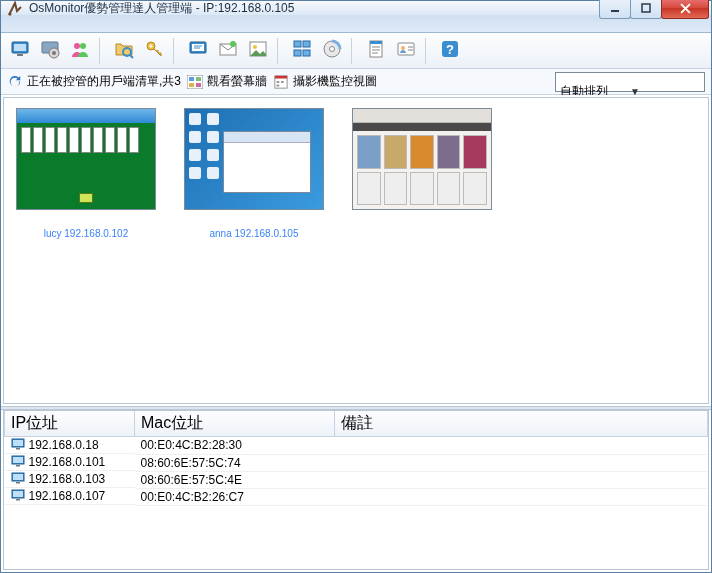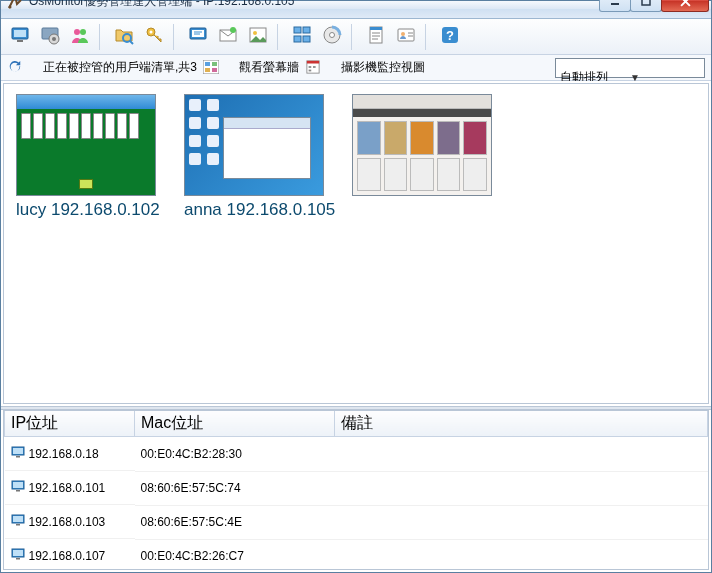--- a/index.html
+++ b/index.html
@@ -12,21 +12,21 @@
     overflow: hidden;
   }
   .window {
     width: 712px; height: 573px;
     border: 1px solid #5a7fa0;
     background: #fff;
     display: flex; flex-direction: column;
     box-shadow: 0 0 0 1px rgba(0,0,0,.05) inset;
   }
   .titlebar {
-    height: 18px;
+    height: 32px;
     background: linear-gradient(to bottom,#f6f9fd 0%,#dde8f5 45%,#cfe0f2 46%,#dfeaf7 100%);
     display: flex; align-items: center;
     padding: 0 0 16px 6px;
     border-bottom: 1px solid #9db7d1;
   }
   .titlebar .appicon {
     width: 16px; height: 16px; margin-right: 6px;
     display:flex; align-items:center; justify-content:center;
   }
   .titlebar .title { color:#1b2e44; font-size:12px; flex:1; white-space:nowrap; overflow:hidden; }
@@ -60,21 +60,21 @@
     border:1px solid transparent; border-radius:3px;
   }
   .tsep { width:6px; height:26px; border-left:1px solid #c7d3e3; margin:0 2px; }
   .subbar {
     height: 26px;
     background:#f5f8fc;
     border-bottom:1px solid #c7d3e3;
     display:flex; align-items:center;
     padding:0 6px; gap:6px;
   }
-  .sublbl { display:flex; gap:20px; white-space:nowrap; }
+  .sublbl { display:flex; align-items:center; gap:4px; white-space:nowrap; }
   .sublbl .ic { width:16px; height:16px; display:flex; align-items:center; justify-content:center; }
   .sortcombo {
     margin-left:auto;
     width:150px; height:20px;
     border:1px solid #7a8a9a;
     background:#fff;
     display:flex; align-items:center; padding:0 4px;
   }
   .sortcombo span { flex:1;margin-top:20px; }
   .sortcombo .caret { font-size:10px; color:#333; }
@@ -90,21 +90,21 @@
     display:flex; align-items:flex-start; gap:28px;
     overflow:auto;
   }
   .thumb { width:140px; text-align:center; }
   .thumb .shot {
     width:140px; height:102px;
     border:1px solid #7a8a9a;
     background:#eee;
     position:relative; overflow:hidden;
   }
-  .thumb .cap { margin-top:4px; font-size:17px; color:#0c4a6e; white-space:nowrap; }
+  .thumb .cap { margin-top:18px; font-size:10px; color:#3b82f6; white-space:nowrap; }
   
   .shot.solitaire { background: linear-gradient(to bottom,#2f8bd6 0%,#2f8bd6 14%,#0a7a2b 14%,#0a7a2b 100%); }
   .shot.solitaire .titlebit { position:absolute; top:0; left:0; right:0; height:14px; background:linear-gradient(#6fb6ea,#2f8bd6); }
   .shot.solitaire .cards { position:absolute; top:18px; left:4px; right:4px; display:flex; gap:2px; }
   .shot.solitaire .cards i { width:10px; height:26px; background:#fff; border:1px solid #888; border-radius:1px; }
   .shot.solitaire .stack { position:absolute; bottom:6px; left:50%; transform:translateX(-50%); width:14px; height:10px; background:#cde35a; border:1px solid #567a12; }
   .shot.desktop { background: linear-gradient(135deg,#1e6fb3,#3a9bde); }
   .shot.desktop .win { position:absolute; top:22px; left:38px; width:88px; height:62px; background:#fff; border:1px solid #7a8a9a; }
   .shot.desktop .win::before { content:""; position:absolute; top:0; left:0; right:0; height:10px; background:#d6e4f3; border-bottom:1px solid #aac; }
   .shot.desktop .icons { position:absolute; top:4px; left:4px; display:grid; grid-template-columns:repeat(2,12px); gap:6px; }
@@ -143,21 +143,21 @@
   }
   table { border-collapse:collapse; width:100%; table-layout:fixed; }
   thead th {
     background:linear-gradient(#fdfdfe,#edf2f8);
     border:1px solid #c7d3e3; border-top:none;
     text-align:left; font-weight:normal;
     padding:2px 6px; height:18px; font-size:16px;
   }
   tbody td {
     border-bottom:1px solid #f0f0f0;
-    padding:1px 6px; height:34px; font-size:12px;
+    padding:1px 6px; height:17px; font-size:12px;
     white-space:nowrap; overflow:hidden;
   }
   tbody td.ipcell { display:flex; align-items:center; gap:4px; }
   .pcic { width:14px; height:12px; }
   col.c-ip { width:130px; }
   col.c-mac { width:200px; }
   col.c-note { width:auto; }
 </style>
 </head>
 <body>

